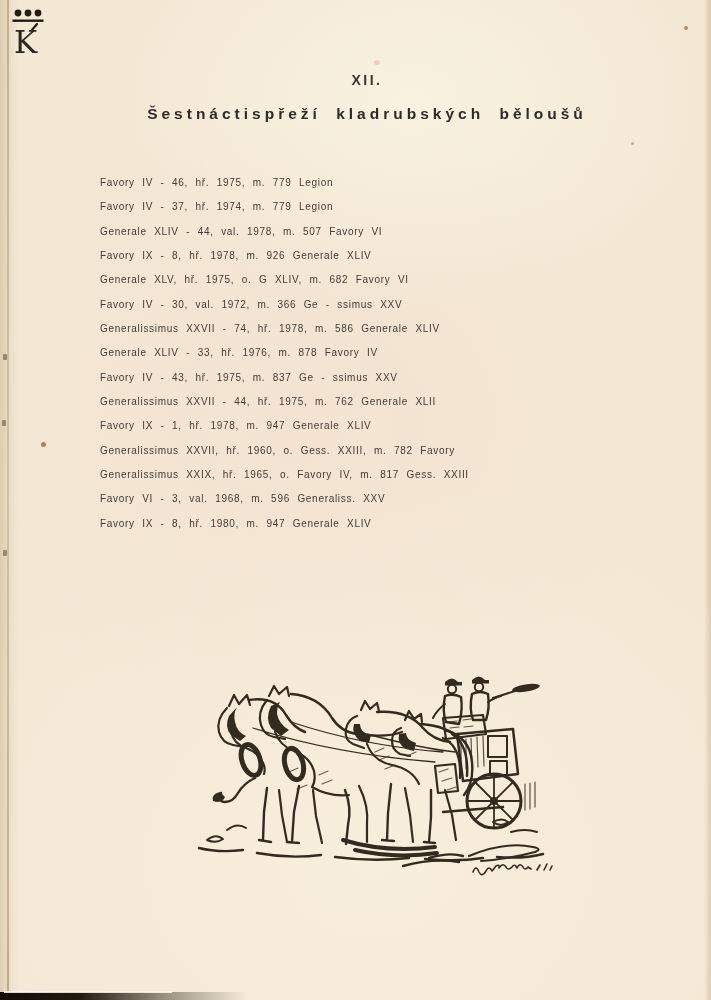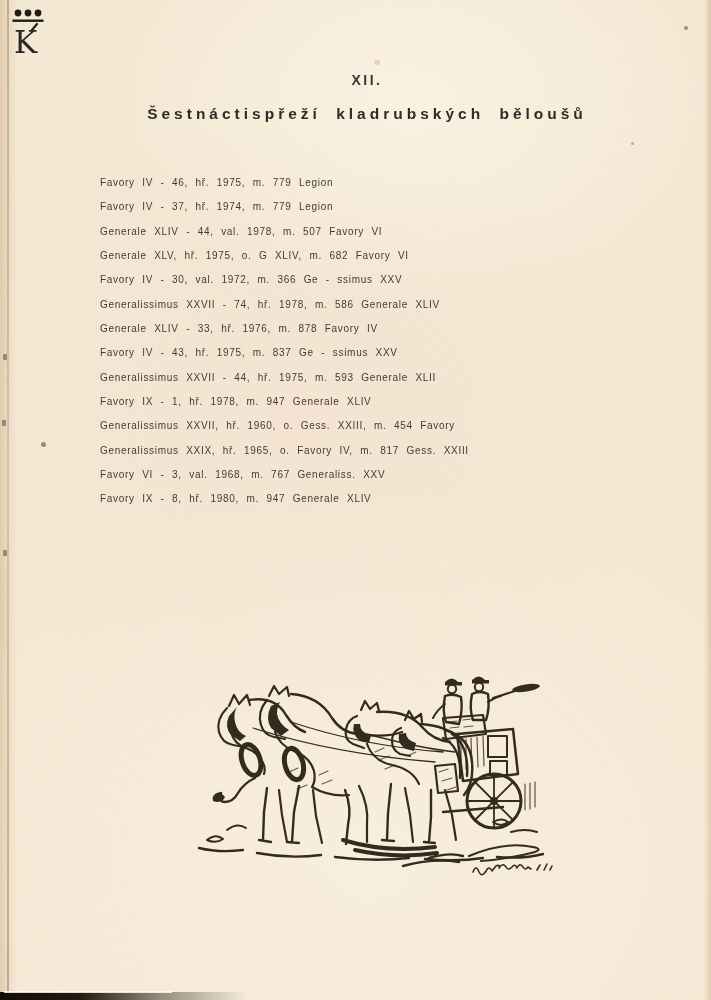--- a/index.html
+++ b/index.html
@@ -48,30 +48,31 @@
     <text x="4" y="47" font-family="DejaVu Serif, Liberation Serif, serif" font-size="31" fill="#2c2722">K</text>
   </svg>
 
   <div class="chapter">XII.</div>
   <div class="title">Šestnáctispřeží kladrubských běloušů</div>
 
   <div class="entries">
     <div class="entry">Favory IV - 46, hř. 1975, m. 779 Legion</div>
     <div class="entry">Favory IV - 37, hř. 1974, m. 779 Legion</div>
     <div class="entry">Generale XLIV - 44, val. 1978, m. 507 Favory VI</div>
+    <div class="entry">Favory IX - 8, hř. 1978, m. 926 Generale XLIV</div>
     <div class="entry">Generale XLV, hř. 1975, o. G XLIV, m. 682 Favory VI</div>
     <div class="entry">Favory IV - 30, val. 1972, m. 366 Ge - ssimus XXV</div>
     <div class="entry">Generalissimus XXVII - 74, hř. 1978, m. 586 Generale XLIV</div>
     <div class="entry">Generale XLIV - 33, hř. 1976, m. 878 Favory IV</div>
     <div class="entry">Favory IV - 43, hř. 1975, m. 837 Ge - ssimus XXV</div>
-    <div class="entry">Generalissimus XXVII - 44, hř. 1975, m. 593 Generale XLII</div>
+    <div class="entry">Generalissimus XXVII - 44, hř. 1975, m. 762 Generale XLII</div>
     <div class="entry">Favory IX - 1, hř. 1978, m. 947 Generale XLIV</div>
-    <div class="entry">Generalissimus XXVII, hř. 1960, o. Gess. XXIII, m. 454 Favory</div>
+    <div class="entry">Generalissimus XXVII, hř. 1960, o. Gess. XXIII, m. 782 Favory</div>
     <div class="entry">Generalissimus XXIX, hř. 1965, o. Favory IV, m. 817 Gess. XXIII</div>
-    <div class="entry">Favory VI - 3, val. 1968, m. 767 Generaliss. XXV</div>
+    <div class="entry">Favory VI - 3, val. 1968, m. 596 Generaliss. XXV</div>
     <div class="entry">Favory IX - 8, hř. 1980, m. 947 Generale XLIV</div>
   </div>
 
   <svg class="illustration" width="372" height="222" viewBox="0 0 372 222" role="img" aria-label="Pen-and-ink drawing of white Kladruber horses pulling a carriage with two coachmen, artist signature lower right">
     <g opacity="0.93">
 
       <g>
         <path class="i" stroke-width="2.4" d="M6 176 q20 5 44 2 m14 3 q32 6 64 2 m14 2 q38 5 74 1 m16 1 q32 3 58 -1 m14 -1 q28 2 46 -3"></path>
         <path class="i" stroke-width="2" d="M14 168 q9 -7 16 -1 q-7 5 -16 1 z M34 158 q10 -8 19 -2"></path>
         <path class="i" stroke-width="4" d="M150 168 q42 13 92 7 M162 178 q40 9 82 3"></path>

